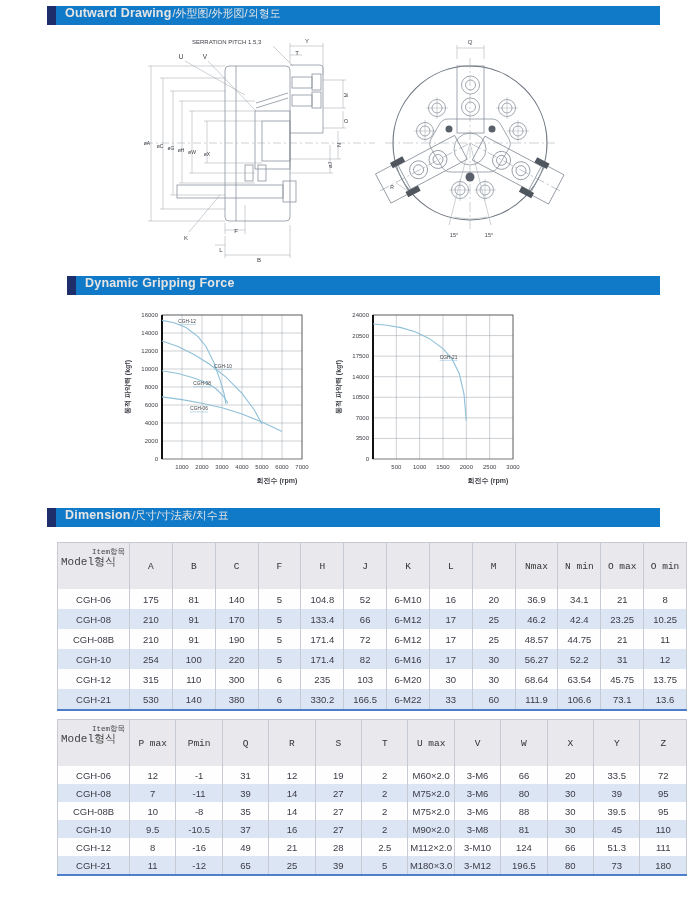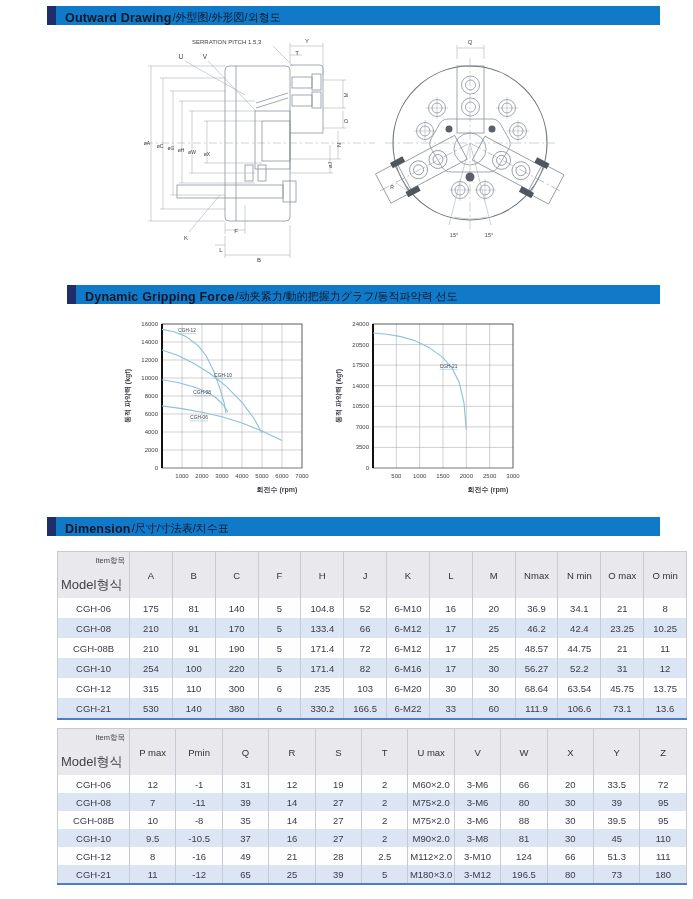--- a/index.html
+++ b/index.html
@@ -2,43 +2,43 @@
 <html style="--section-bar: #117ac8; --section-tab: #1d2e6b; --thead-bg: #e8e8ed; --row-alt: #dce5f4; --table-bottom: #4e7ec9; --curve: #8fc0d8;"><head>
 <meta charset="utf-8">
 <style>
   html,body{margin:0;padding:0;}
   body{
     width:693px;height:899px;background:#fff;position:relative;overflow:hidden;
     font-family:"Liberation Sans",sans-serif;color:#3a3a44;
   }
   .sec{display:flex;height:19px;margin-left:47px;margin-right:33px;}
   .sec .tab{width:9px;background:var(--section-tab,#1d2e6b);}
-  .sec .bar{flex:1;background:var(--section-bar,#117ac8);color:#0f172a;display:flex;align-items:flex-end;padding-left:9px;white-space:nowrap;overflow:hidden;}
+  .sec .bar{flex:1;background:var(--section-bar,#117ac8);color:#e5e5e5;display:flex;align-items:flex-start;padding-left:9px;white-space:nowrap;overflow:hidden;}
   .sec .en{font-weight:bold;font-size:12.5px;letter-spacing:.2px;}
   .sec .cjk{font-weight:normal;font-size:11px;margin-left:1px;}
   #sec1{margin-top:6px;}
   #drawing-wrap{margin-left:40px;margin-top:8px;height:240px;}
-  #sec2{margin-top:12px;padding-left:20px;}
+  #sec2{margin-top:3px;padding-left:20px;}
   .charts{display:flex;gap:6px;margin-left:118px;margin-top:12px;height:190px;}
   #sec3{margin-top:11px;}
   .tblwrap{margin-left:57px;width:630px;}
   #t0{margin-top:15px;} #t1{margin-top:8px;}
   table.dim{border-collapse:collapse;table-layout:fixed;width:630px;font-size:9.5px;color:#3a3a44;
     border-top:1px solid #c6cad2;border-bottom:2px solid var(--table-bottom,#4e7ec9);}
   table.dim th,table.dim td{border-left:1px solid #c6cad2;border-right:1px solid #c6cad2;
     text-align:center;padding:0;font-weight:normal;overflow:hidden;}
-  table.dim thead th{background:var(--thead-bg,#e8e8ed);height:46px;font-size:9.5px;color:#333;}
+  table.dim thead th{background:var(--thead-bg,#e8e8ed);height:46px;font-size:9.5px;color:#333;font-family:Liberation Mono, monospace;}
   table.dim tbody td{height:20px;background:#fefefe;}
   table.dim.compact tbody td{height:18px;}
   table.dim tbody tr.alt td{background:var(--row-alt,#dce5f4);}
   th.diag{position:relative;
     background-image:linear-gradient(to top right,transparent 49.5%,#9aa0aa 49.5%,#9aa0aa 50.6%,transparent 50.6%);
     background-color:var(--thead-bg,#e8e8ed);}
   th.diag .tr{position:absolute;top:4px;right:4px;font-size:7.5px;color:#444;}
-  th.diag .bl{position:absolute;bottom:4px;left:3px;font-size:13px;color:#444;}
+  th.diag .bl{position:absolute;bottom:20px;left:3px;font-size:11px;color:#444;}
   svg text{font-family:"Liberation Sans",sans-serif;fill:#3c3f45;}
 </style>
 </head>
 <body>
 
 <div class="sec" id="sec1">
   <div class="tab"></div>
   <div class="bar">
     <span class="en">Outward Drawing</span>
       <span class="cjk">/外型图/外形図/외형도</span>
@@ -164,21 +164,20 @@
         <text x="414" y="204" font-size="5.5" text-anchor="middle">15°</text>
         <text x="449" y="204" font-size="5.5" text-anchor="middle">15°</text>
       </g>
 </svg>
 </div>
 
 <div class="sec" id="sec2">
   <div class="tab"></div>
   <div class="bar">
     <span class="en">Dynamic Gripping Force</span>
-      <span class="cjk">/动夹紧力/動的把握力グラフ/동적파악력 선도</span>
   </div>
 </div>
 
 <div class="charts">
   <div><svg width="205" height="190" viewBox="0 0 205 190">
         <g stroke="#9aa0a7" stroke-width="0.5" fill="none">
           <line x1="64" y1="8" x2="64" y2="152"></line>
           <line x1="84" y1="8" x2="84" y2="152"></line>
           <line x1="104" y1="8" x2="104" y2="152"></line>
           <line x1="124" y1="8" x2="124" y2="152"></line>

